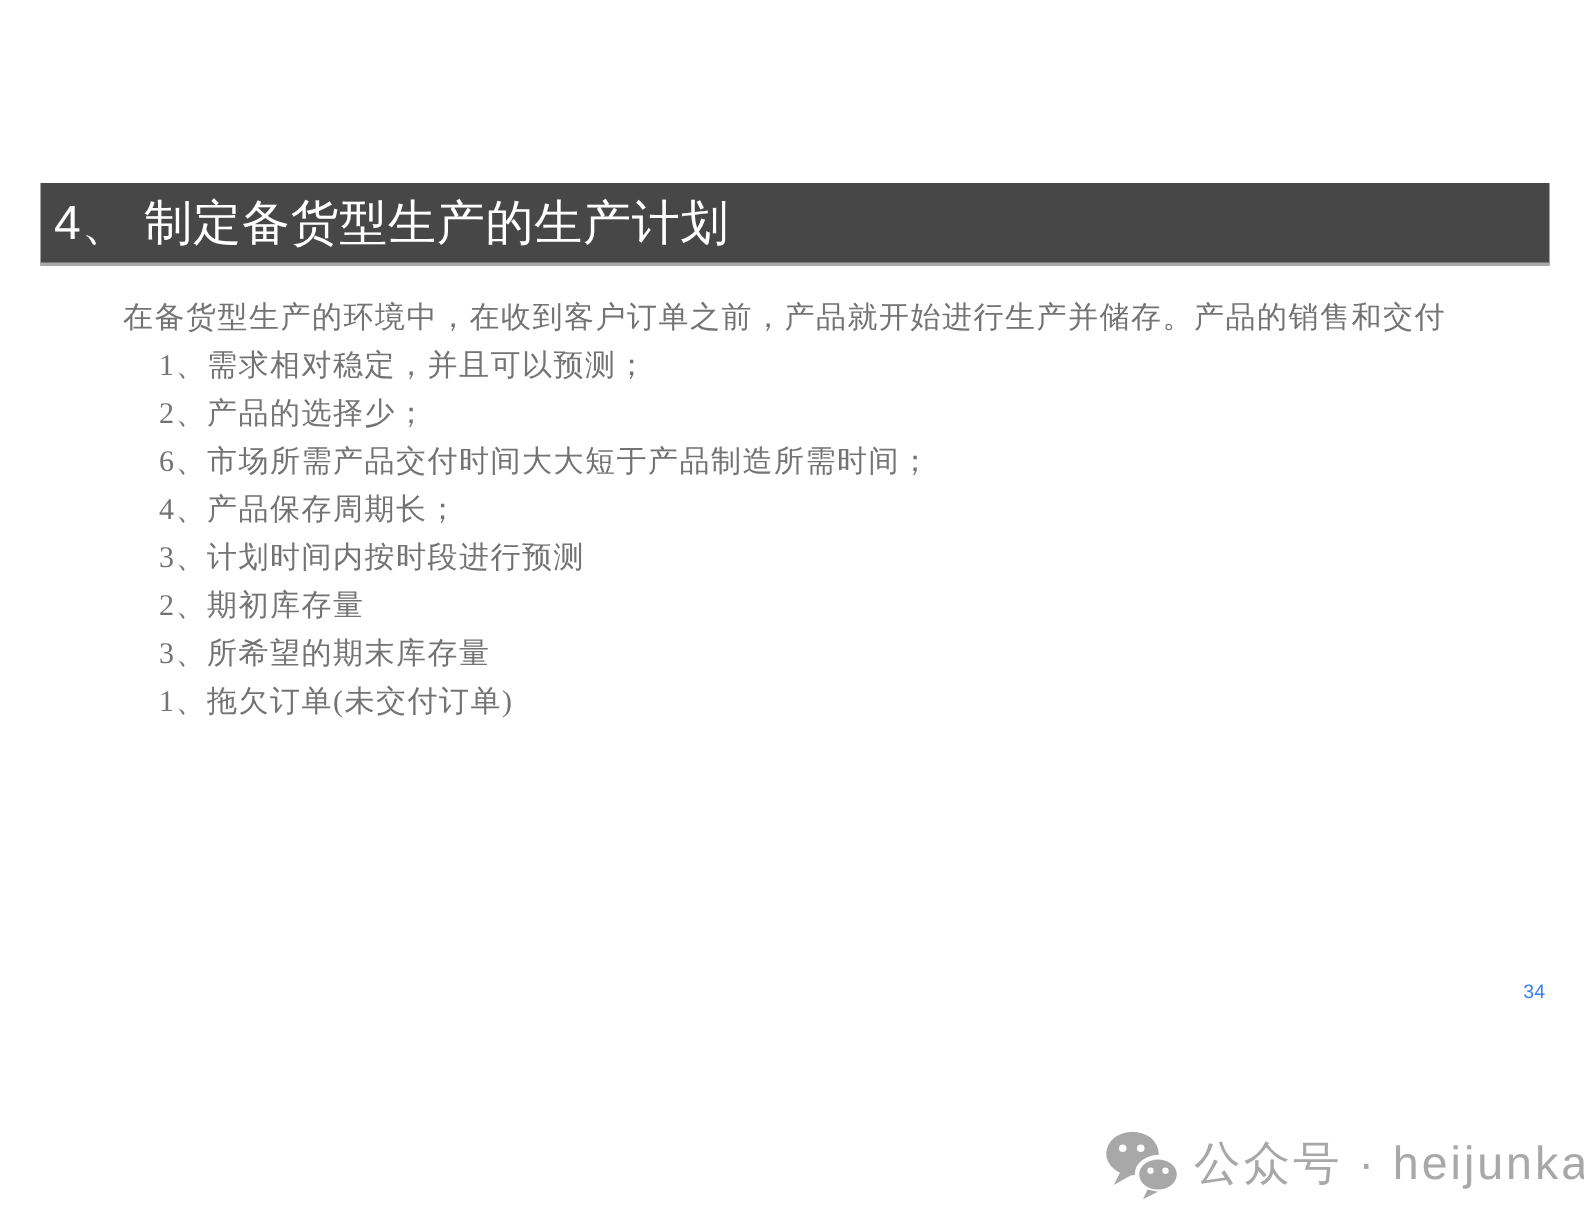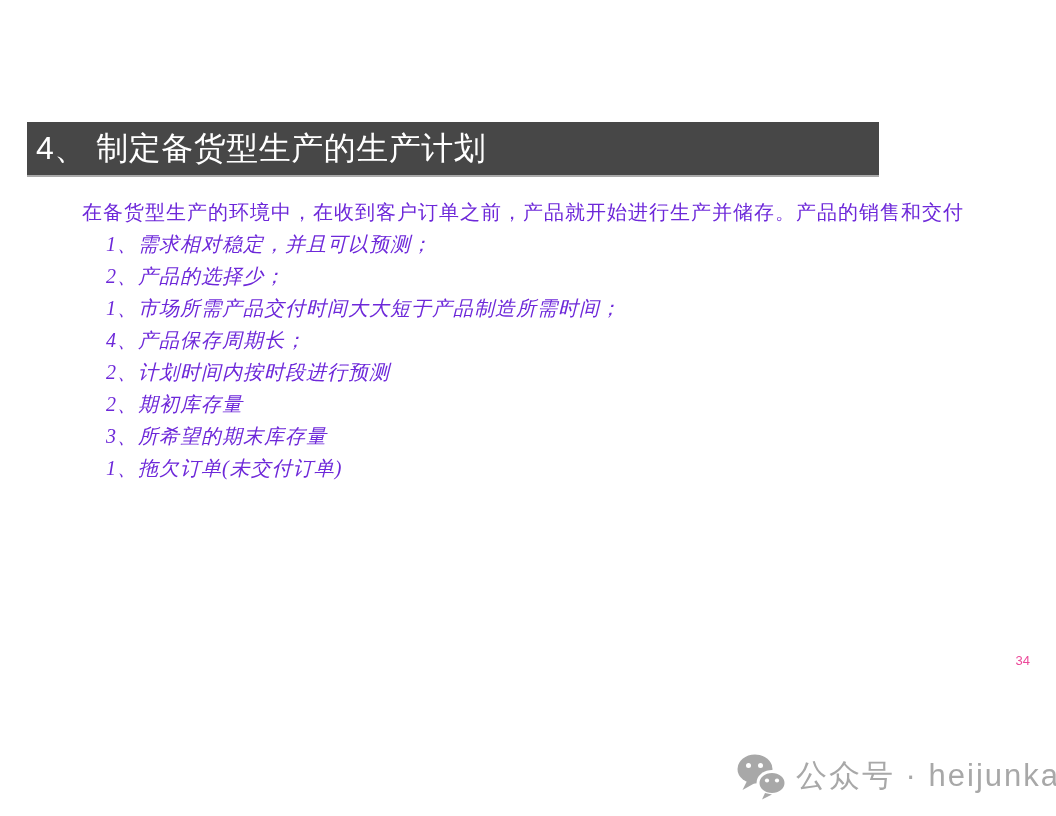--- a/index.html
+++ b/index.html
@@ -13,61 +13,61 @@
   .slide {
     position: absolute;
     inset: 0;
     background: #ffffff;
   }
   
   .title-bar {
     position: absolute;
     left: 27px;
     top: 122px;
-    width: 852px;
+    width: 1006px;
     height: 55px;
     background: #474747;
     border-bottom: 2px solid #a9a9a9;
     display: flex;
     align-items: center;
   }
   .title-text {
     color: #ffffff;
     font-size: 32px;
     font-family: "Liberation Sans", sans-serif;
     margin-left: 9px;
     letter-spacing: 0.5px;
     white-space: pre;
   }
   
   .content {
     position: absolute;
     left: 0;
     top: 196px;
     width: 1056px;
-    color: #6d28d9;
+    color: #737373;
     font-size: 20px;
     font-family: "Liberation Serif", "DejaVu Serif", serif;
   }
   .content .line {
     height: 32px;
     line-height: 32px;
     white-space: pre;
     letter-spacing: 1px;
   }
   .content .p  { margin-left: 82px; }
-  .content .li { margin-left: 106px; font-style: italic; }
+  .content .li { margin-left: 106px; }
   
   .page-number {
     position: absolute;
     left: 1000px;
     top: 653px;
     width: 30px;
     font-size: 13px;
-    color: #ec4899;
+    color: #3b82f6;
     font-family: "Liberation Sans", sans-serif;
     text-align: right;
   }
   
   .watermark {
     position: absolute;
     left: 736px;
     top: 752px;
     display: flex;
     align-items: center;
@@ -90,23 +90,23 @@
 <div class="slide">
 
   <div class="title-bar">
     <span class="title-text">4、 制定备货型生产的生产计划</span>
   </div>
 
   <div class="content">
     <div class="line p">在备货型生产的环境中，在收到客户订单之前，产品就开始进行生产并储存。产品的销售和交付</div>
     <div class="line li">1、需求相对稳定，并且可以预测；</div>
     <div class="line li">2、产品的选择少；</div>
-    <div class="line li">1、市场所需产品交付时间大大短于产品制造所需时间；</div>
+    <div class="line li">6、市场所需产品交付时间大大短于产品制造所需时间；</div>
     <div class="line li">4、产品保存周期长；</div>
-    <div class="line li">2、计划时间内按时段进行预测</div>
+    <div class="line li">3、计划时间内按时段进行预测</div>
     <div class="line li">2、期初库存量</div>
     <div class="line li">3、所希望的期末库存量</div>
     <div class="line li">1、拖欠订单(未交付订单)</div>
   </div>
 
   <div class="page-number">34</div>
 
   <div class="watermark">
     <span class="wm-icon">
       <svg viewBox="0 0 52 48" xmlns="http://www.w3.org/2000/svg">

